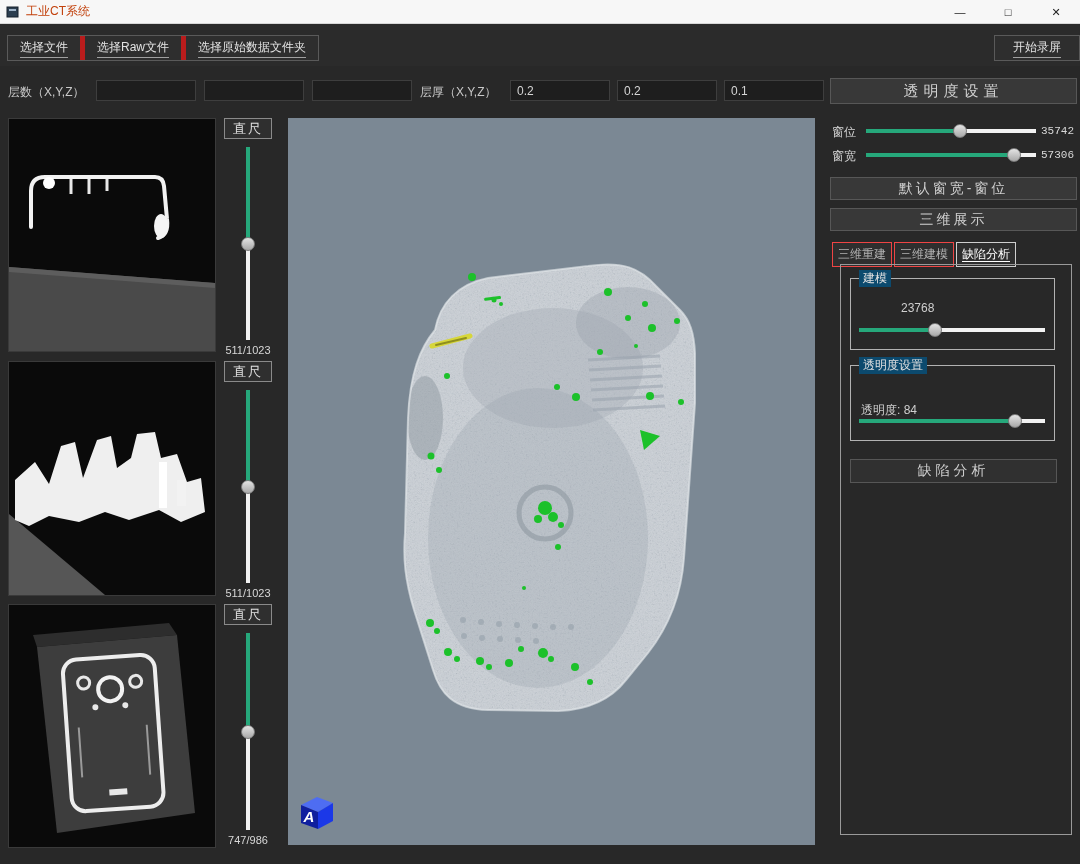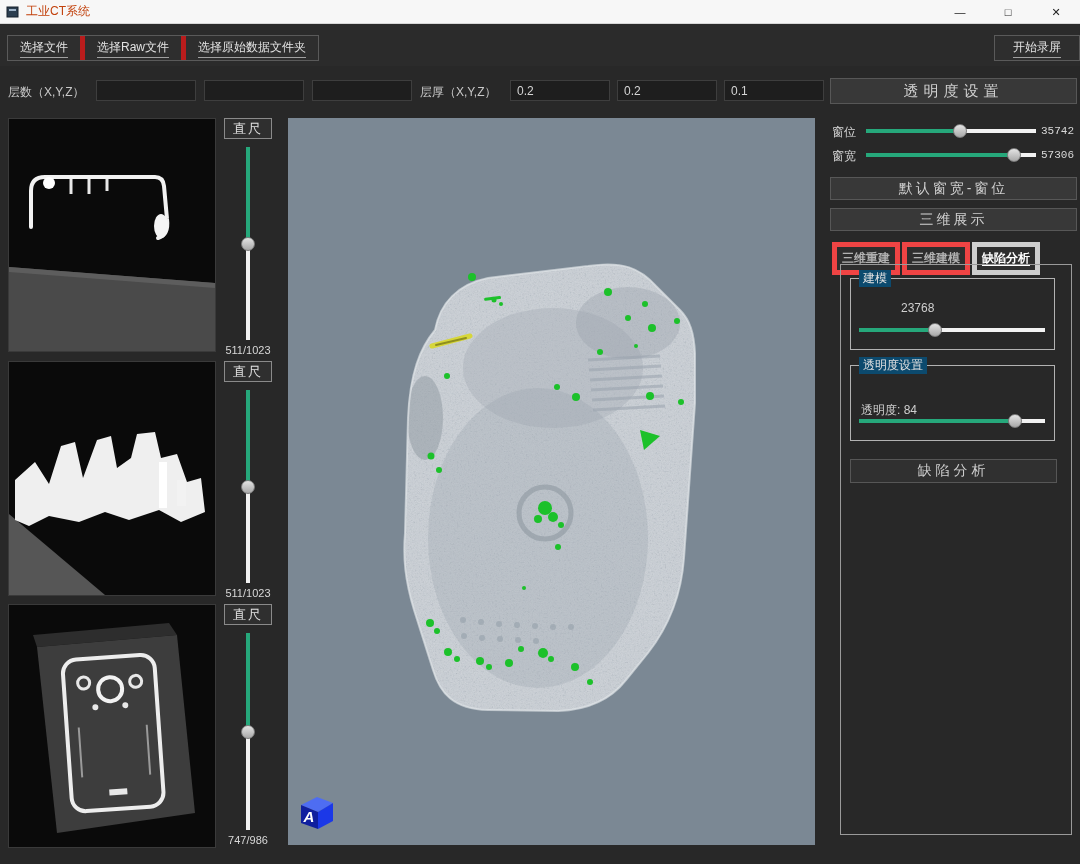--- a/index.html
+++ b/index.html
@@ -58,22 +58,22 @@
   
   .r-label{position:absolute;font-size:12px;color:#d8d8d8;}
   .r-val{position:absolute;font-size:11px;color:#d8d8d8;font-family:Liberation Mono, monospace;}
   .hslider{position:absolute;height:14px;}
   .hslider .sl-track{position:absolute;left:0;right:0;top:50%;margin-top:-2px;height:4px;background:#f2f2f2;}
   .hslider .sl-fill{position:absolute;left:0;top:50%;margin-top:-2px;height:4px;background:#26a87b;}
   .hslider .sl-handle{top:50%;left:50%;transform:translate(-50%,-50%);}
   .panel-btn{position:absolute;left:830px;width:247px;height:23px;background:#383838;border:1px solid #575757;
     color:#cfcfcf;font-size:14px;letter-spacing:3px;display:flex;align-items:center;justify-content:center;cursor:default;}
   .tabs{position:absolute;left:832px;top:242px;display:flex;gap:2px;}
-  .tab{border:5px solid #ef4444;background:#2e2e2e;color:#b2b2b2;font-size:12px;
-    padding:3px 5px;cursor:default;font-weight:bold;}
+  .tab{border:1px solid #ef4444;background:#2e2e2e;color:#b2b2b2;font-size:12px;
+    padding:3px 5px;cursor:default;}
   .tab.active{color:#ffffff;border-color:#cfcfcf;text-decoration:underline;text-underline-offset:3px;}
   .tab-frame{position:absolute;left:840px;top:264px;width:232px;height:571px;border:1px solid #9a9a9a;}
   .group{position:absolute;border:1px solid #b2b2b2;}
   .group-title{position:absolute;top:-9px;left:8px;background:#0c4a6e;padding:0 4px;
     font-size:12px;color:#e0e0e0;}
   .group-text{position:absolute;font-size:12px;color:#cfcfcf;}
   .defect-btn{position:absolute;left:850px;top:459px;width:207px;height:24px;background:#303030;
     border:1px solid #565656;color:#cfcfcf;font-size:14px;letter-spacing:4px;
     display:flex;align-items:center;justify-content:center;cursor:default;}
 </style>

